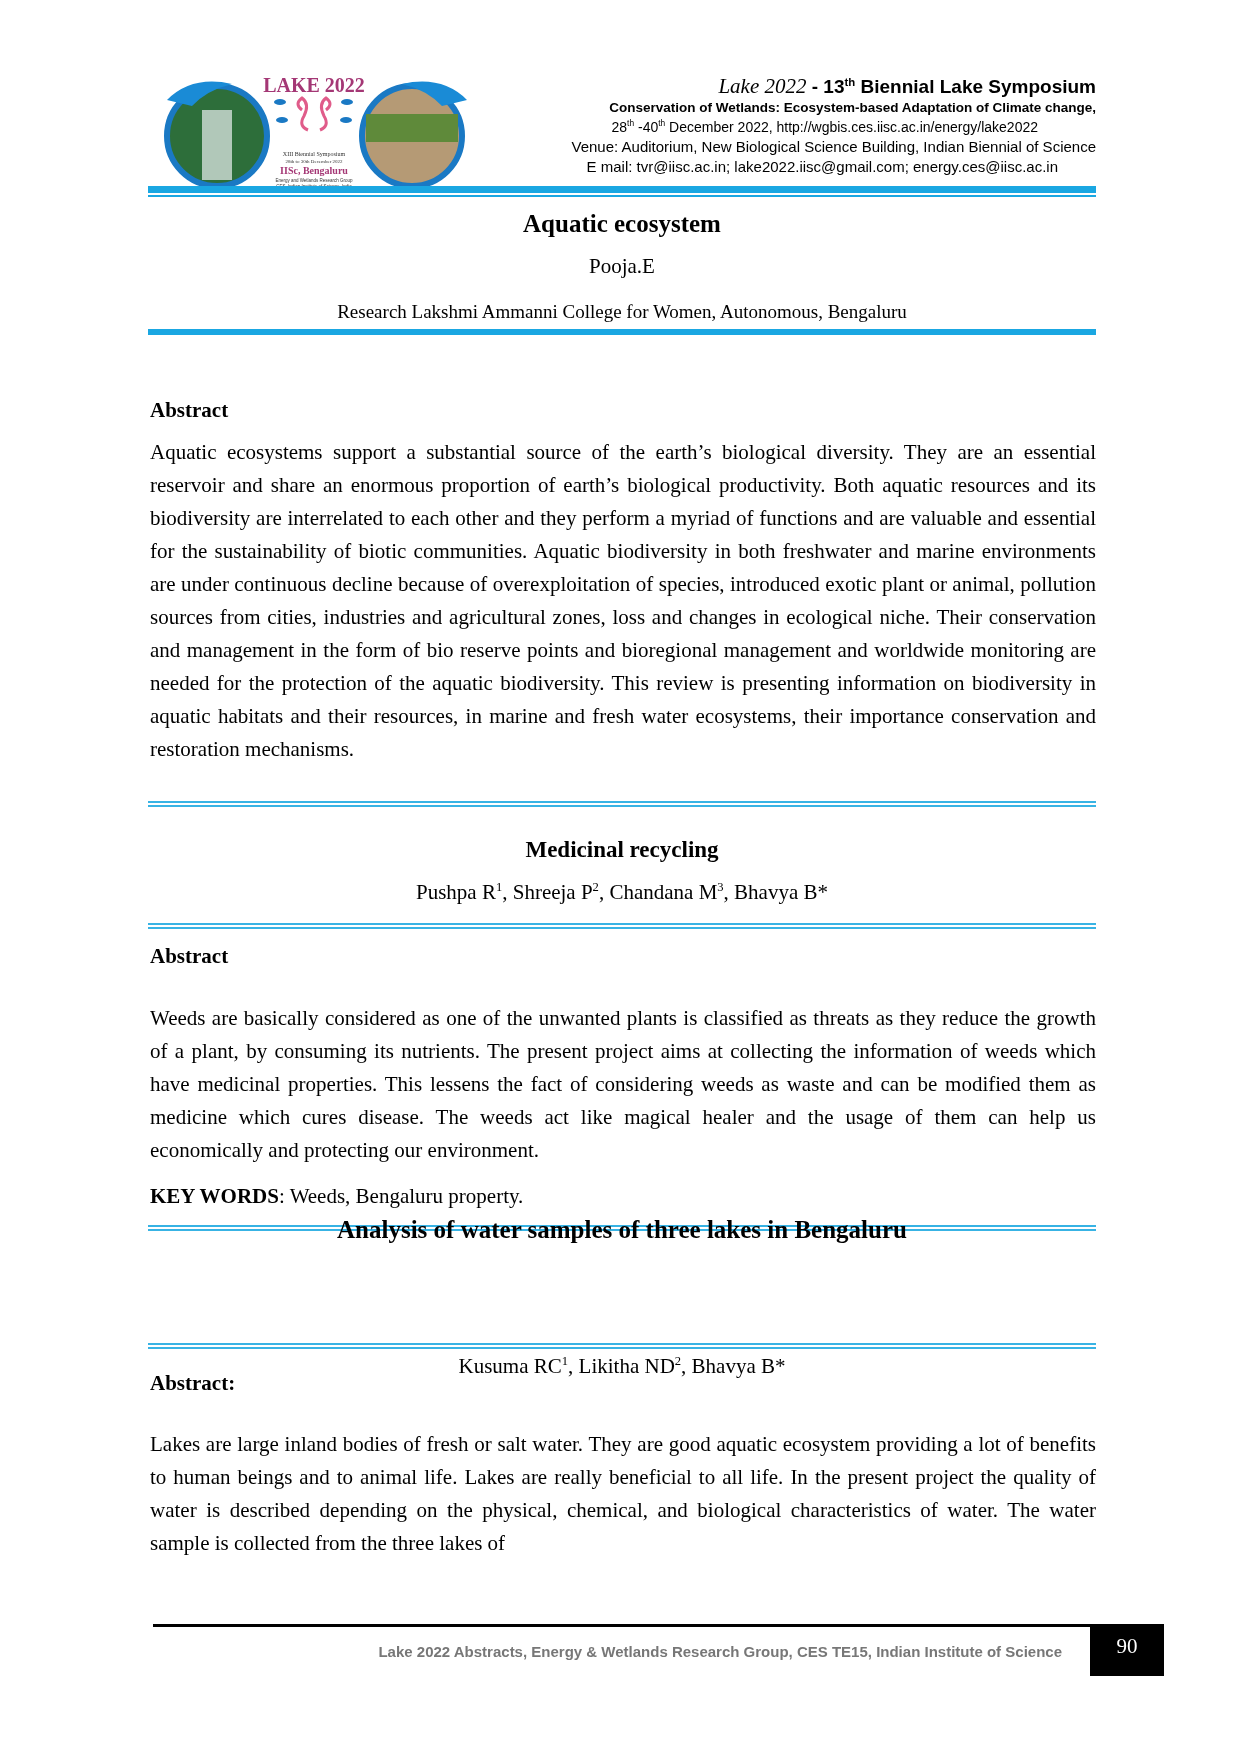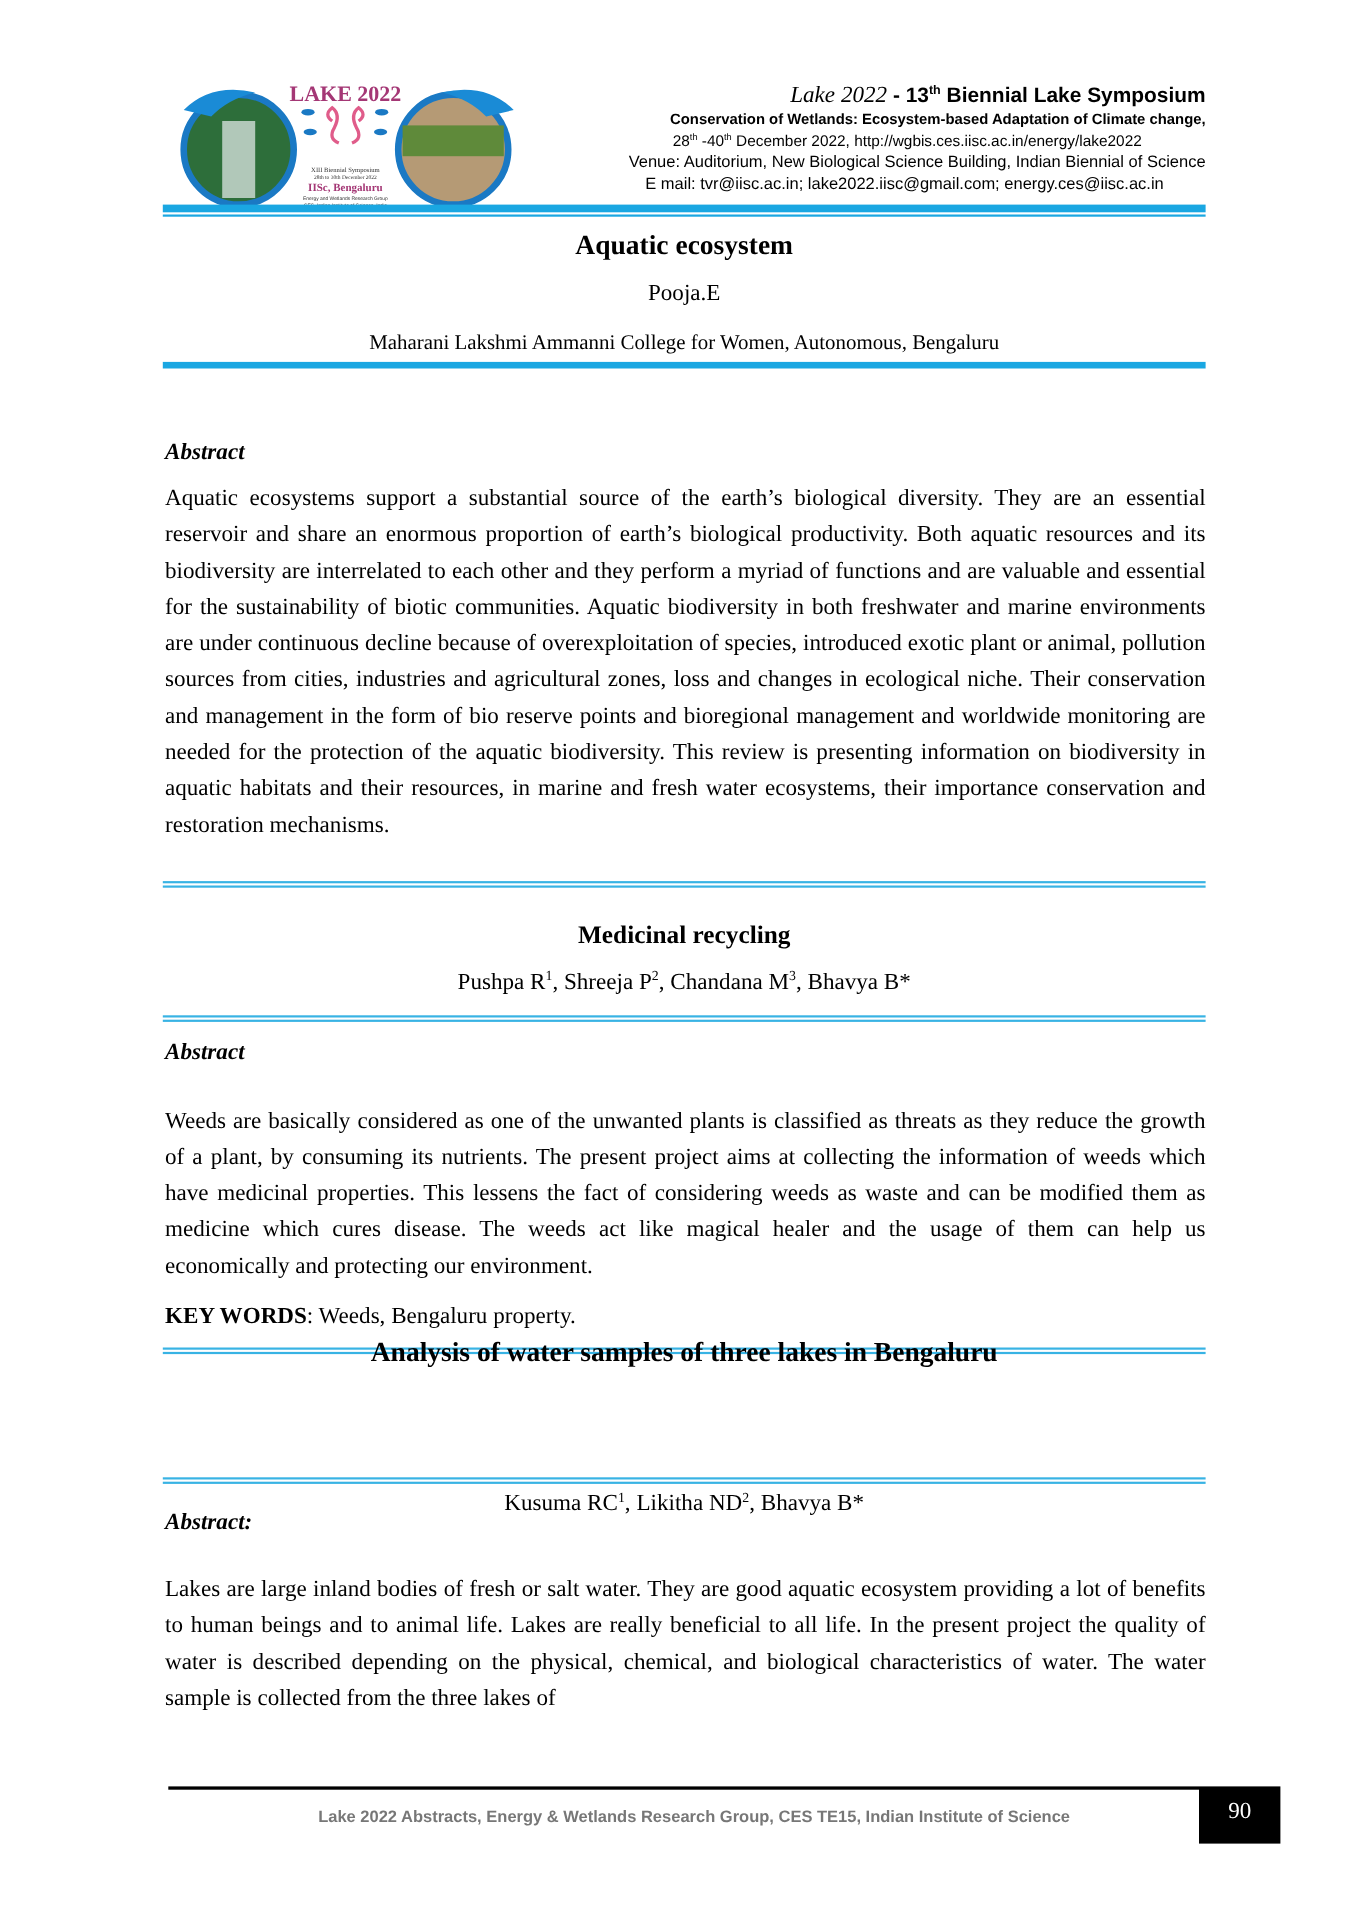--- a/index.html
+++ b/index.html
@@ -22,27 +22,27 @@
   .rule-double { position: absolute; left: 148px; width: 948px; height: 6px; }
   .rule-double::before, .rule-double::after { content: ""; position: absolute; left: 0; right: 0; height: 2px; background: #38b3e4; }
   .rule-double::before { top: 0; }
   .rule-double::after { bottom: 0; }
 
   .center { position: absolute; left: 148px; width: 948px; text-align: center; }
   .title { font-size: 25px; font-weight: bold; }
   .author { font-size: 21px; }
   .affil { font-size: 19px; }
 
-  .abstract-label { position: absolute; left: 150px; font-size: 21px; font-weight: bold; font-style: italic; }
+  .abstract-label { position: absolute; left: 150px; font-size: 21px; font-weight: bold; }
   .para { position: absolute; left: 150px; width: 946px; font-size: 21px; line-height: 33px; text-align: justify; text-align-last: left; }
   .keywords { position: absolute; left: 150px; font-size: 21px; }
   .keywords b { font-weight: bold; }
 
   .footer-line { position: absolute; left: 153px; top: 1624px; width: 937px; height: 3px; background: #000; }
-  .footer-text { position: absolute; left: 200px; top: 1643px; width: 862px; text-align: center; font-family: "Liberation Sans", sans-serif; font-weight: bold; font-size: 15px; color: #777; }
+  .footer-text { position: absolute; left: 200px; top: 1643px; width: 862px; text-align: right; font-family: "Liberation Sans", sans-serif; font-weight: bold; font-size: 15px; color: #777; }
   .page-box { position: absolute; left: 1090px; top: 1624px; width: 74px; height: 52px; background: #000; color: #fff; font-size: 21px; text-align: center; line-height: 44px; }
 </style>
 </head>
 <body>
 
 <div class="header">
   <svg class="logo" viewBox="0 0 310 128">
 
     <circle cx="55" cy="66" r="50" fill="#2d6e3a" stroke="#1a79c4" stroke-width="6"></circle>
     <rect x="40" y="40" width="30" height="70" fill="#e9eef0" opacity="0.7"></rect>
@@ -73,21 +73,21 @@
     <div class="h-line3"><span>28</span><sup>th</sup><span> -40</span><sup>th</sup><span> December 2022, http://wgbis.ces.iisc.ac.in/energy/lake2022</span></div>
     <div class="h-line4">Venue: Auditorium, New Biological Science Building, Indian Biennial of Science</div>
     <div class="h-line5">E mail: tvr@iisc.ac.in; lake2022.iisc@gmail.com; energy.ces@iisc.ac.in</div>
   </div>
 </div>
 <div class="rule-thick" style="top:186px;"></div>
 <div class="rule-thin" style="top:195px;"></div>
 
 <div class="center title" style="top:210px;">Aquatic ecosystem</div>
 <div class="center author" style="top:254px;">Pooja.E</div>
-<div class="center affil" style="top:301px;">Maharani Lakshmi Ammanni College for Women, Autonomous, Bengaluru</div>
+<div class="center affil" style="top:301px;">Research Lakshmi Ammanni College for Women, Autonomous, Bengaluru</div>
 <div class="rule-thick" style="top:329px; height:6px;"></div>
 <div class="abstract-label" style="top:398px;">Abstract</div>
 <div class="para" style="top:436px;">Aquatic ecosystems support a substantial source of the earth’s biological diversity. They are an essential reservoir and share an enormous proportion of earth’s biological productivity. Both aquatic resources and its biodiversity are interrelated to each other and they perform a myriad of functions and are valuable and essential for the sustainability of biotic communities. Aquatic biodiversity in both freshwater and marine environments are under continuous decline because of overexploitation of species, introduced exotic plant or animal, pollution sources from cities, industries and agricultural zones, loss and changes in ecological niche. Their conservation and management in the form of bio reserve points and bioregional management and worldwide monitoring are needed for the protection of the aquatic biodiversity. This review is presenting information on biodiversity in aquatic habitats and their resources, in marine and fresh water ecosystems, their importance conservation and restoration mechanisms.</div>
 <div class="rule-double" style="top:801px;"></div>
 
 <div class="center title" style="top:837px; font-size:23px;">Medicinal  recycling</div>
 <div class="center author" style="top:880px;">
   <span>Pushpa R</span><sup>1</sup><span>, </span><span>Shreeja P</span><sup>2</sup><span>, </span><span>Chandana M</span><sup>3</sup><span>, </span><span>Bhavya B*</span>
 </div>
 <div class="rule-double" style="top:923px;"></div>

